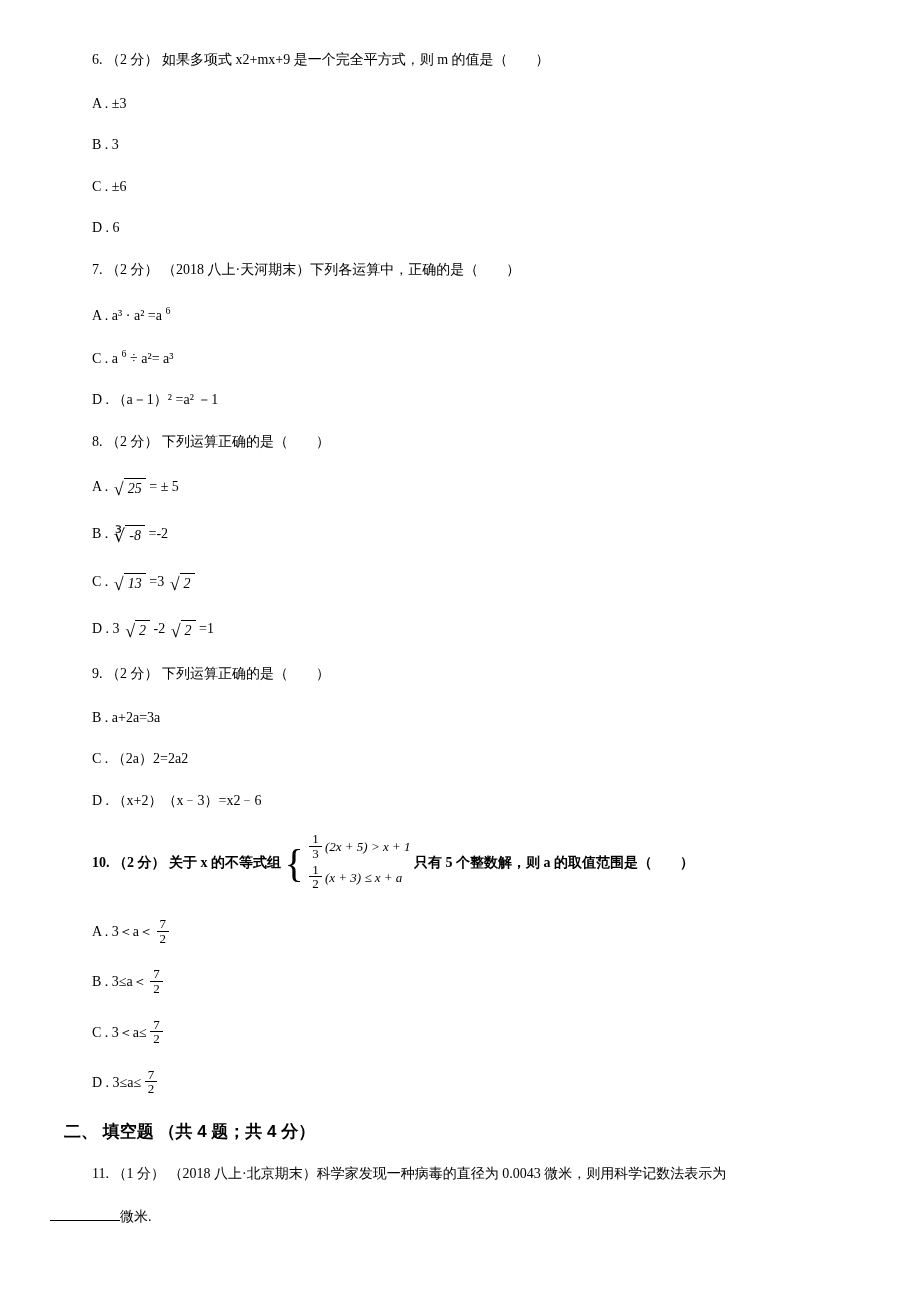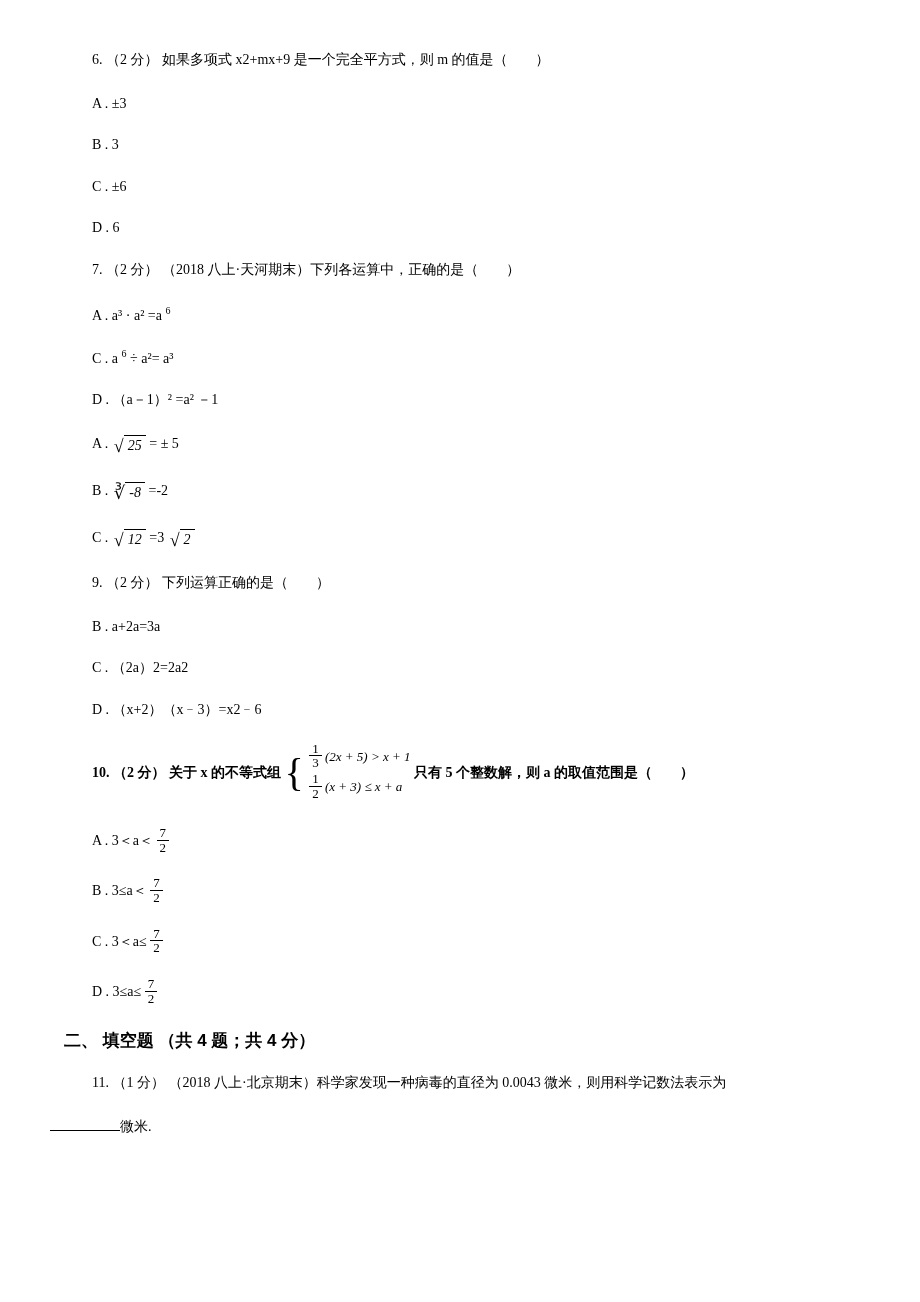--- a/index.html
+++ b/index.html
@@ -95,35 +95,43 @@
 
   <div class="q-line">7. （2 分） （2018 八上·天河期末）下列各运算中，正确的是（　　）</div>
   <div class="opt-line">
     <span>A . a³ · a² =a </span><span class="sup">6</span>
   </div>
   <div class="opt-line">
     <span>C . a </span><span class="sup">6</span><span> ÷ a²= a³</span>
   </div>
   <div class="opt-line">D . （a－1）² =a² －1</div>
 
+  <div class="q-line">8. （2 分） 下列运算正确的是（　　）</div>
   <div class="opt-line">
     <span>A . </span>
     <span class="sqrt"><span class="radicand">25</span></span>
     <span> = ± 5</span>
   </div>
   <div class="opt-line">
     <span>B . </span>
     <span class="sqrt cubed"><span class="radicand">-8</span></span>
     <span> =-2</span>
   </div>
   <div class="opt-line">
     <span>C . </span>
-    <span class="sqrt"><span class="radicand">12</span></span>
+    <span class="sqrt"><span class="radicand">13</span></span>
     <span> =3</span>
     <span class="sqrt"><span class="radicand">2</span></span>
+  </div>
+  <div class="opt-line">
+    <span>D . 3</span>
+    <span class="sqrt"><span class="radicand">2</span></span>
+    <span> -2</span>
+    <span class="sqrt"><span class="radicand">2</span></span>
+    <span> =1</span>
   </div>
 
   <div class="q-line">9. （2 分） 下列运算正确的是（　　）</div>
   <div class="opt-line">B . a+2a=3a</div>
   <div class="opt-line">C . （2a）2=2a2</div>
   <div class="opt-line">D . （x+2）（x﹣3）=x2﹣6</div>
 
   <div class="q-line flow">
     <span class="q10-line">10. （2 分） 关于 x 的不等式组 </span>
     <span class="brace-group">

